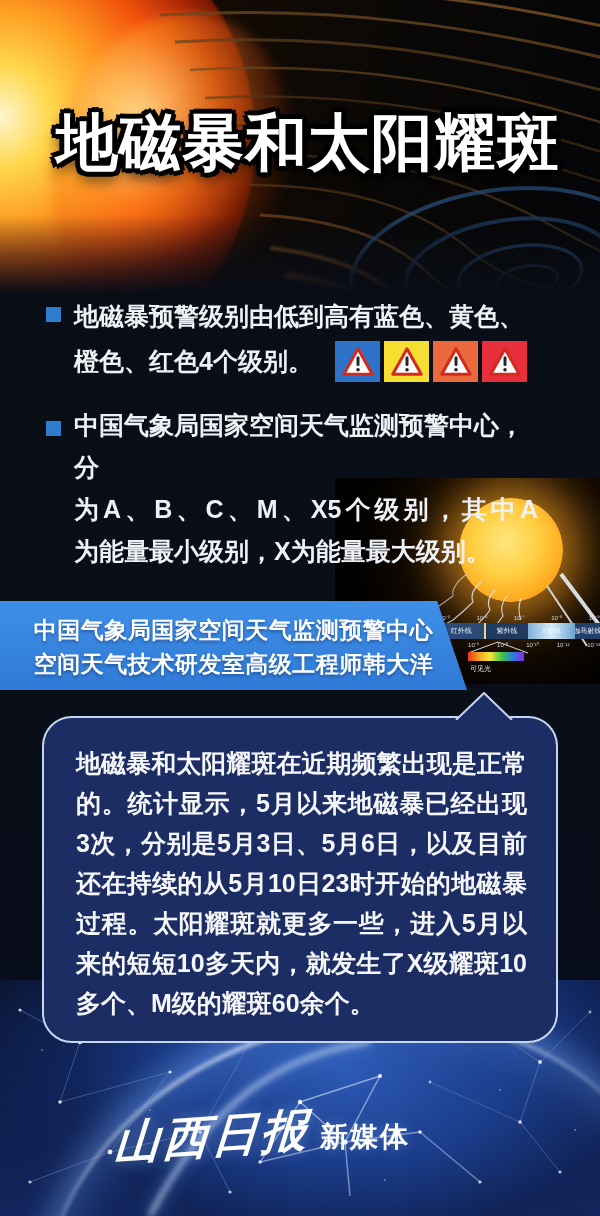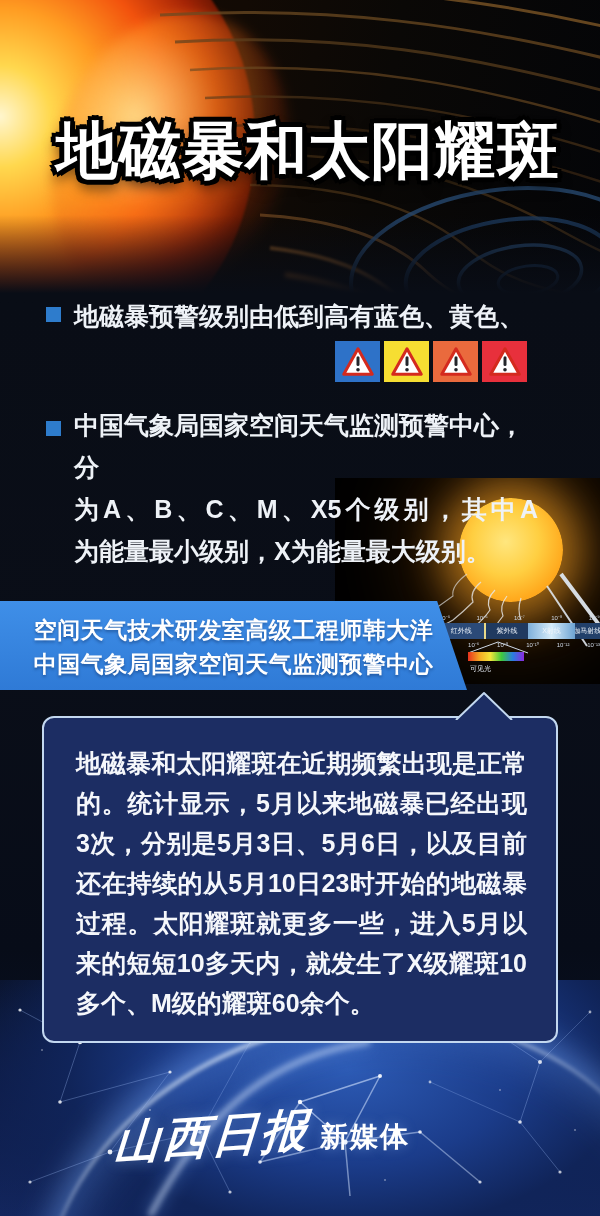--- a/index.html
+++ b/index.html
@@ -14,21 +14,21 @@
   .header-fade{position:absolute;left:0;top:215px;width:600px;height:85px;
     background:linear-gradient(180deg,rgba(8,10,16,0) 0%,#090d16 92%);z-index:2;}
   .fire-orb{position:absolute;left:-185px;top:-95px;width:440px;height:470px;border-radius:50%;
     background:radial-gradient(circle at 42% 45%,#fff6cf 0%,#ffd84e 14%,#ff9c22 30%,#f2520d 46%,#a32305 60%,#4a0e01 72%,rgba(30,6,0,0) 82%);
     filter:blur(1px);}
   .fire-flare{position:absolute;left:55px;top:10px;width:230px;height:300px;border-radius:50%;
     background:radial-gradient(ellipse at 30% 40%,rgba(255,230,150,.85) 0%,rgba(255,140,30,.55) 35%,rgba(200,60,10,.25) 60%,rgba(0,0,0,0) 75%);
     filter:blur(6px);transform:rotate(18deg);}
   .field-lines{position:absolute;left:0;top:0;z-index:1;}
   
-  .title{position:absolute;left:56px;top:108px;z-index:3;color:#ffffff;
+  .title{position:absolute;left:56px;top:100px;z-index:3;color:#ffffff;
     font-weight:900;font-size:62px;line-height:86px;letter-spacing:1px;
     text-shadow:4px 4px 0 #000,-4px 4px 0 #000,4px -4px 0 #000,-4px -4px 0 #000,0 5px 0 #000,5px 0 0 #000,0 -5px 0 #000,-5px 0 0 #000,0 8px 14px rgba(0,0,0,.85);}
   
   .bullet-marker{position:absolute;width:15px;height:15px;background:#2e7ccc;z-index:3;}
   .marker1{left:46px;top:307px;}
   .marker2{left:46px;top:421px;}
   .bullet-text{position:absolute;left:74px;width:464px;z-index:3;color:#eef2f7;
     font-size:25px;line-height:45px;font-weight:600;}
   .bullet1{top:294px;}
   .bullet2{top:404px;line-height:42px;}
@@ -63,21 +63,21 @@
   
   .banner{position:absolute;left:0;top:601px;width:467px;height:89px;z-index:4;
     background:linear-gradient(180deg,#3f8fe8 0%,#2f7ad6 100%);
     clip-path:polygon(0 0,93.6% 0,100% 100%,0 100%);
     display:flex;flex-direction:column;justify-content:center;align-items:center;
     padding-top:2px;box-sizing:border-box;}
   .banner div{color:#ffffff;font-weight:800;font-size:23px;line-height:34px;letter-spacing:.5px;
     text-shadow:0 2px 3px rgba(10,40,90,.45);}
   
   .bubble{position:absolute;left:42px;top:716px;width:516px;height:327px;z-index:5;
-    background:#1c2d63;border:2px solid #c3d8f0;border-radius:12px;box-sizing:border-box;}
+    background:#1c2d63;border:2px solid #c3d8f0;border-radius:30px;box-sizing:border-box;}
   .bubble-tail{position:absolute;left:411px;top:-27px;width:58px;height:29px;}
   .quote{padding:25px 29px 0 32px;color:#f5f7fb;font-size:25px;line-height:40px;
     font-weight:600;text-align:justify;}
   
   .bottom-art{position:absolute;left:0;top:980px;width:600px;height:236px;z-index:1;overflow:hidden;
     background:radial-gradient(ellipse 430px 250px at 58% 38%,#2c5ab4 0%,#1b3c8a 38%,#102459 65%,rgba(9,16,40,0) 100%),
                linear-gradient(180deg,rgba(8,12,28,0) 0%,#0c1840 45%,#13265e 100%);}
   .earth-glow{position:absolute;left:40px;top:40px;width:640px;height:520px;border-radius:50%;
     border-top:4px solid rgba(225,238,255,.85);box-shadow:0 -8px 30px 6px rgba(120,170,255,.45),inset 0 18px 40px rgba(90,140,230,.35);
     filter:blur(2px);transform:rotate(-14deg);}
@@ -118,20 +118,21 @@
   </div>
   <div class="header-fade"></div>
 
   <div class="title">
     <div>地磁暴和太阳耀斑</div>
   </div>
 
   <div class="bullet-marker marker1"></div>
   <div class="bullet-text bullet1">
     <div>地磁暴预警级别由低到高有蓝色、黄色、</div>
+    <div>橙色、红色4个级别。</div>
   </div>
 
   <div class="warn-row">
     <div class="warn-tile lv-blue">
       <svg viewBox="0 0 48 44">
           <path d="M24 5 L43 39 H5 Z" fill="#ffffff" stroke="#d42a1e" stroke-width="4" stroke-linejoin="round"></path>
           <rect x="22" y="15" width="4" height="13" rx="2" fill="#23262b"></rect>
           <circle cx="24" cy="33" r="2.4" fill="#23262b"></circle>
         </svg>
     </div>
@@ -198,22 +199,22 @@
       <span>10⁻¹³</span>
     </div>
     <svg width="70" height="14" viewBox="0 0 70 14" style="position:absolute;left:128px;top:162px">
       <path d="M5,13 L35,2 L65,13" stroke="#cfd9e6" stroke-width="1" fill="none"></path>
     </svg>
     <div class="rainbow"></div>
     <div class="visible-label">可见光</div>
   </div>
 
   <div class="banner">
+    <div>中国气象局国家空间天气监测预警中心</div>
     <div>空间天气技术研发室高级工程师韩大洋</div>
-    <div>中国气象局国家空间天气监测预警中心</div>
   </div>
 
   <div class="bottom-art">
     <div class="earth-glow"></div>
     <svg width="600" height="236" viewBox="0 0 600 236" style="position:absolute;left:0;top:0">
       <g stroke="#a8c6ff" stroke-width="1">
         <line x1="20" y1="30" x2="80" y2="62" opacity=".3"></line>
         <line x1="80" y1="62" x2="140" y2="22" opacity=".25"></line>
         <line x1="80" y1="62" x2="60" y2="122" opacity=".3"></line>
         <line x1="60" y1="122" x2="170" y2="92" opacity=".3"></line>

